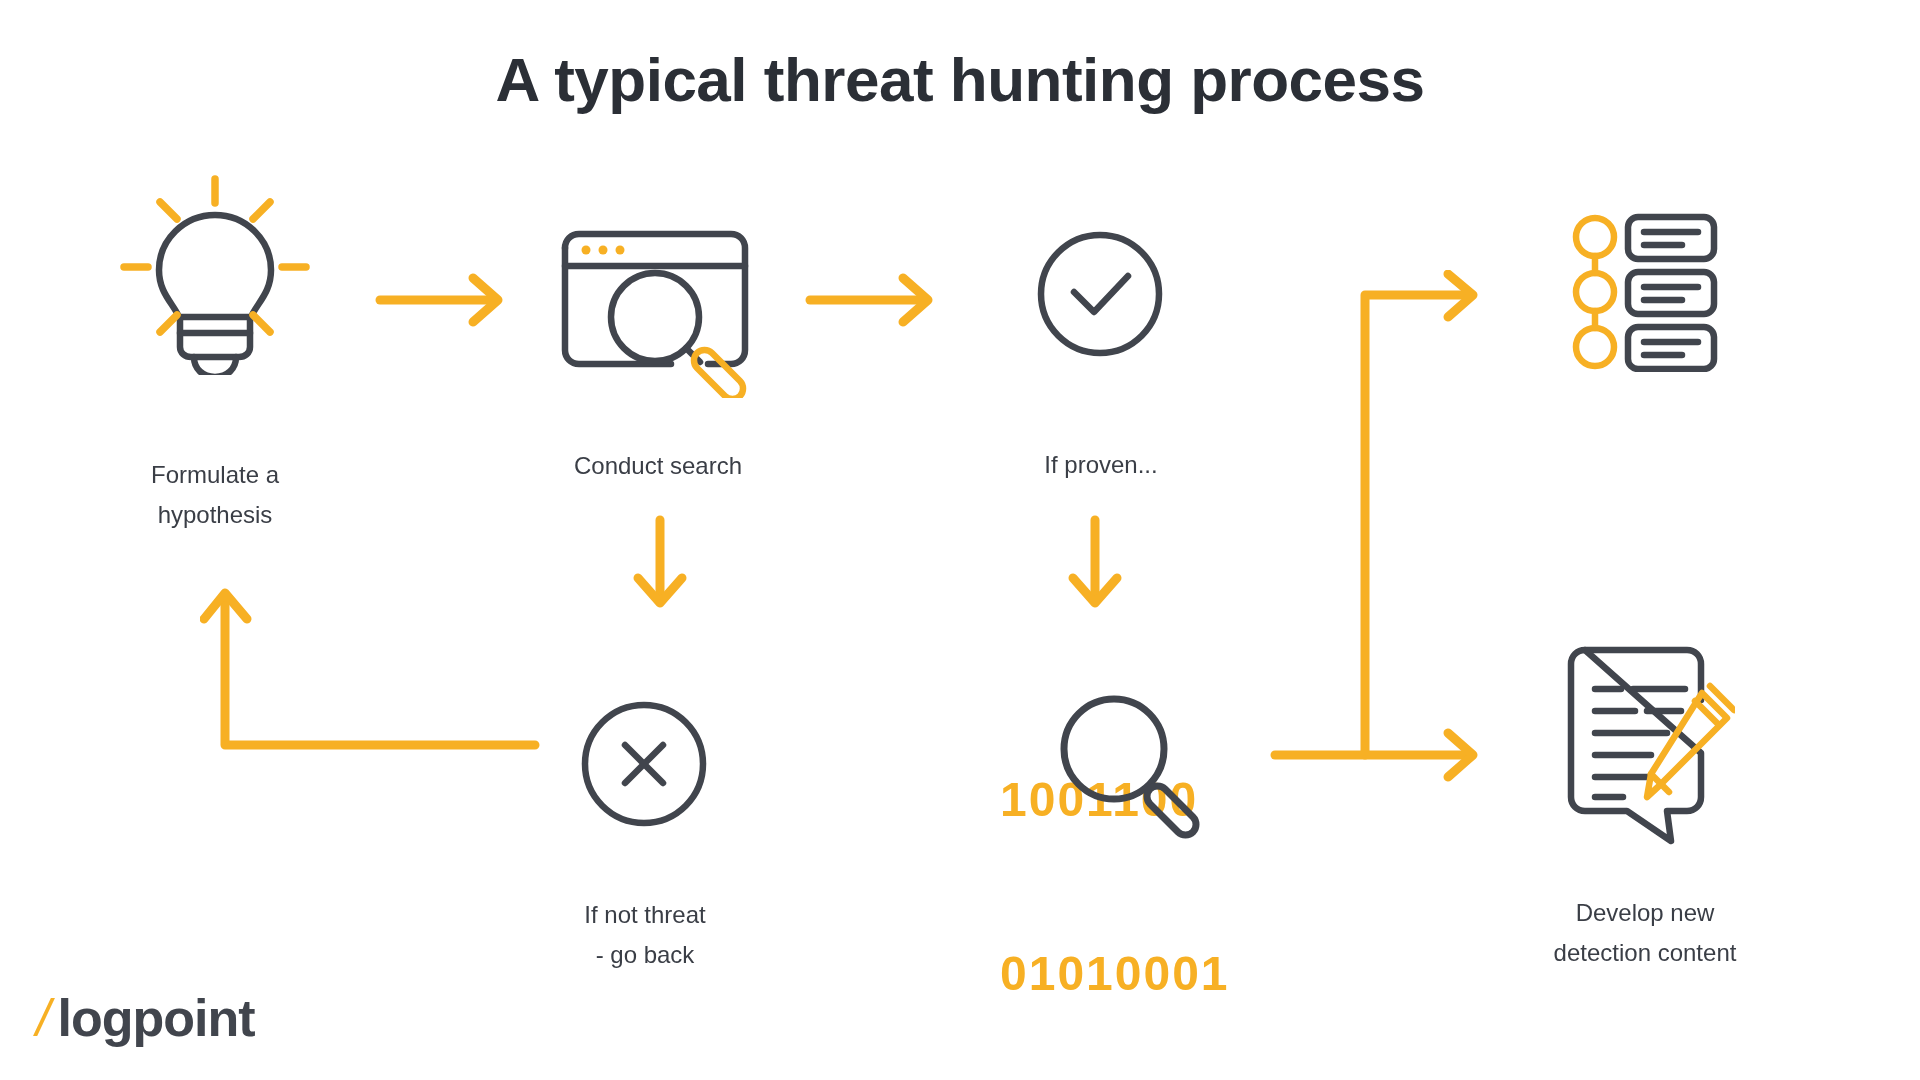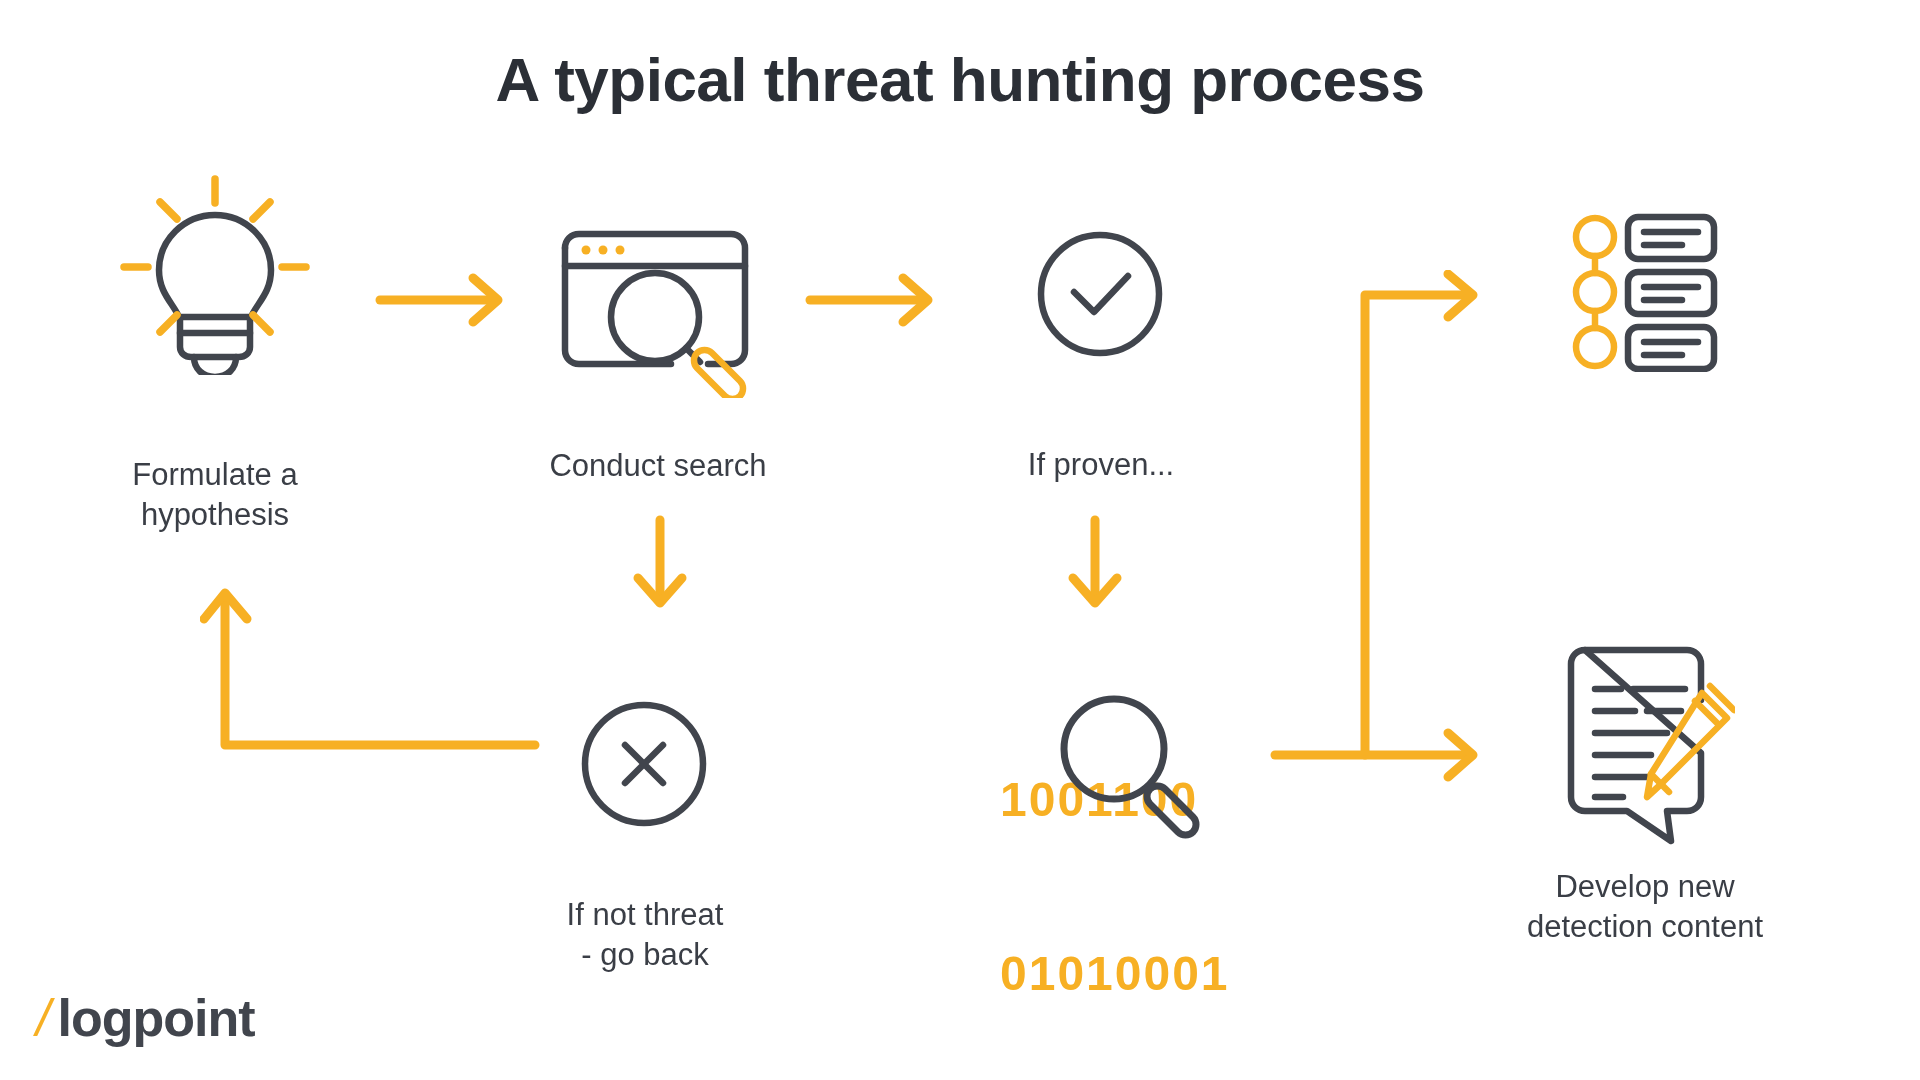--- a/index.html
+++ b/index.html
@@ -33,21 +33,21 @@
   
   .node {
     position: absolute;
   }
   .node-icon {
     position: relative;
   }
   .node-label {
     position: absolute;
     text-align: center;
-    font-size: 31px;
+    font-size: 24px;
     line-height: 40px;
     color: #3a3e46;
     white-space: pre-line;
   }
 
   
   .conn {
     position: absolute;
     pointer-events: none;
   }
@@ -270,20 +270,20 @@
         <line x1="40" y1="152" x2="68" y2="152"></line>
       </g>
       <g fill="none" stroke="#f7b024" stroke-width="6.5" stroke-linecap="round" stroke-linejoin="round">
         <path d="M 147,48 L 172,73 L 104,141 L 92,152 L 96,129 Z"></path>
         <line x1="140" y1="56" x2="164" y2="80"></line>
         <line x1="155" y1="41" x2="179" y2="65"></line>
         <line x1="96" y1="129" x2="114" y2="147"></line>
       </g>
     </svg>
   </div>
-  <div class="node-label" style="left:-120px; top:222px; width:420px;">Develop new
+  <div class="node-label" style="left:-120px; top:248px; width:420px;">Develop new
 detection content</div>
 </div>
 
 <div id="logo">
   <span class="slash">/</span>
   <span>logpoint</span>
 </div>
 
 </body></html>

